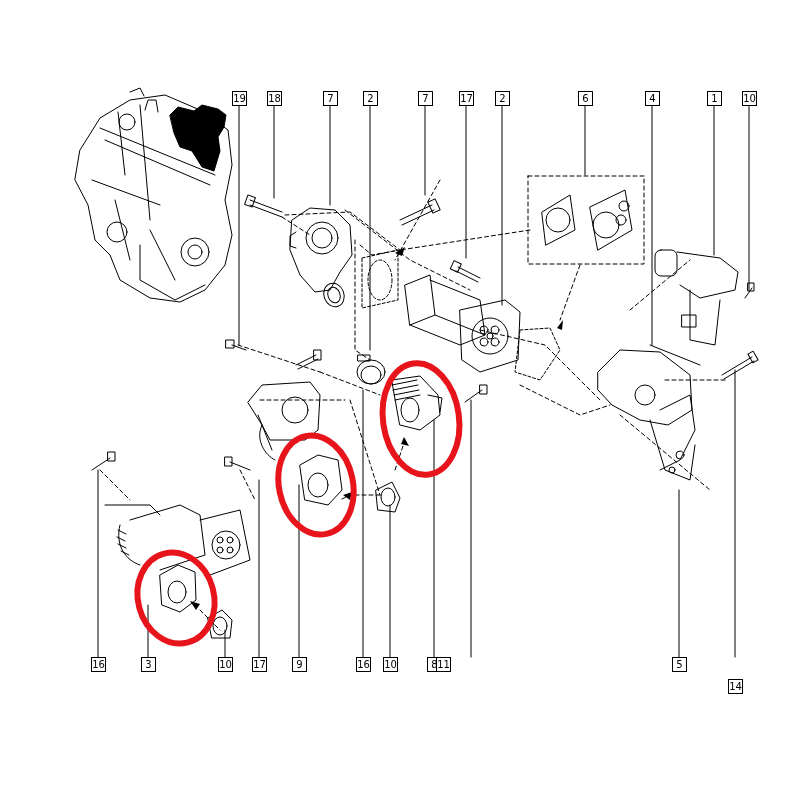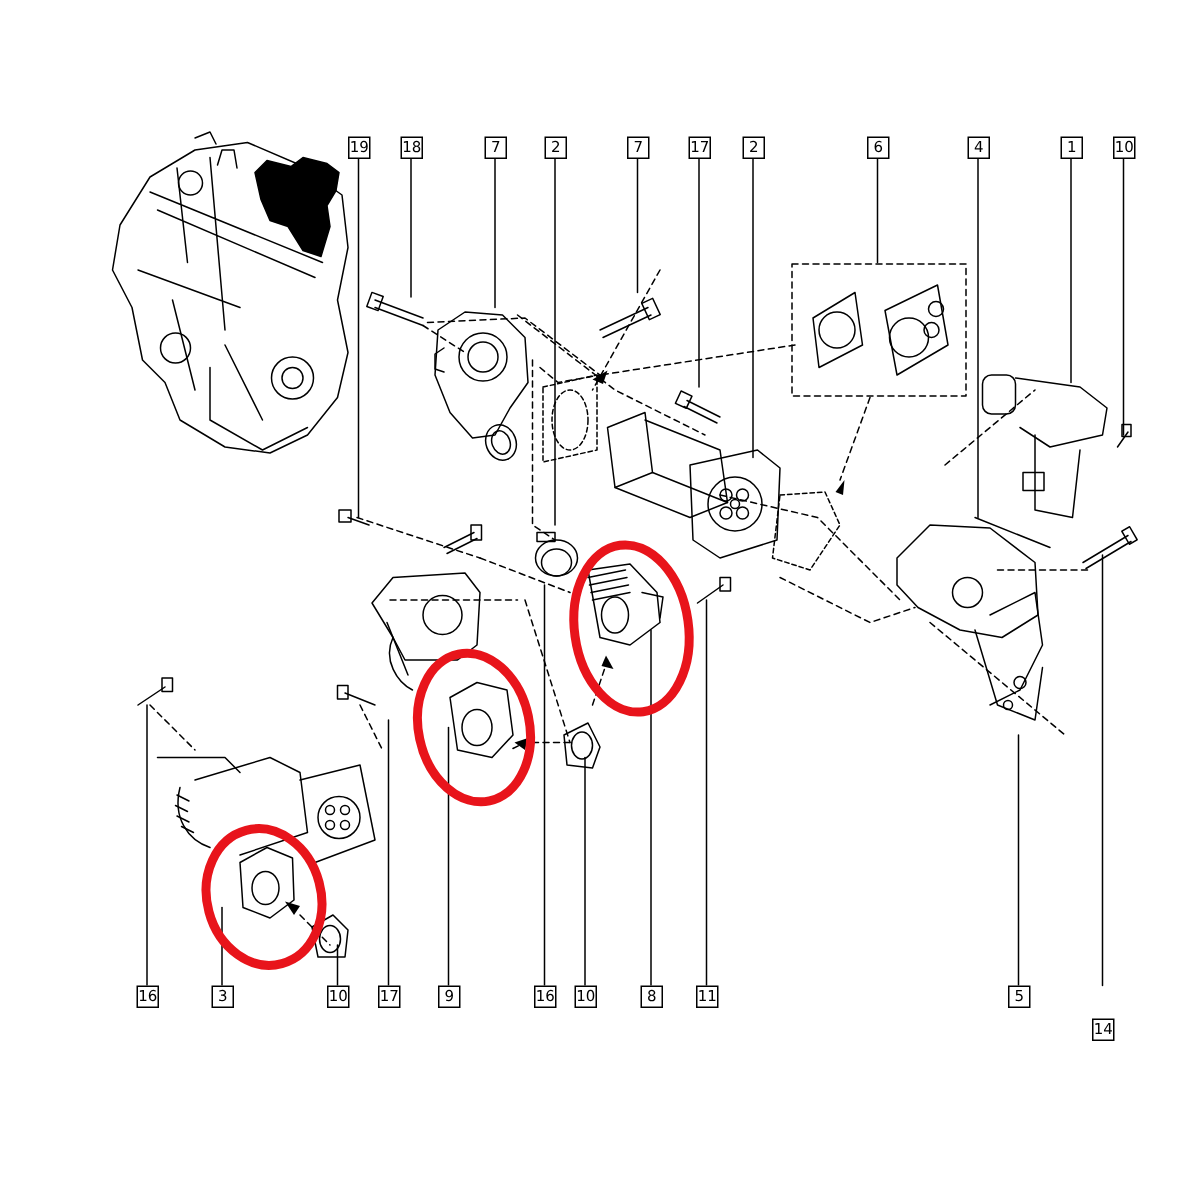--- a/index.html
+++ b/index.html
@@ -274,16 +274,16 @@
 
 <div>
   <div class="callout" style="left:91px;top:657px">16</div>
   <div class="callout" style="left:141px;top:657px">3</div>
   <div class="callout" style="left:218px;top:657px">10</div>
   <div class="callout" style="left:252px;top:657px">17</div>
   <div class="callout" style="left:292px;top:657px">9</div>
   <div class="callout" style="left:356px;top:657px">16</div>
   <div class="callout" style="left:383px;top:657px">10</div>
   <div class="callout" style="left:427px;top:657px">8</div>
-  <div class="callout" style="left:464px;top:657px">11</div>
+  <div class="callout" style="left:436px;top:657px">11</div>
   <div class="callout" style="left:672px;top:657px">5</div>
   <div class="callout" style="left:728px;top:679px">14</div>
 </div>
 
 </body></html>

